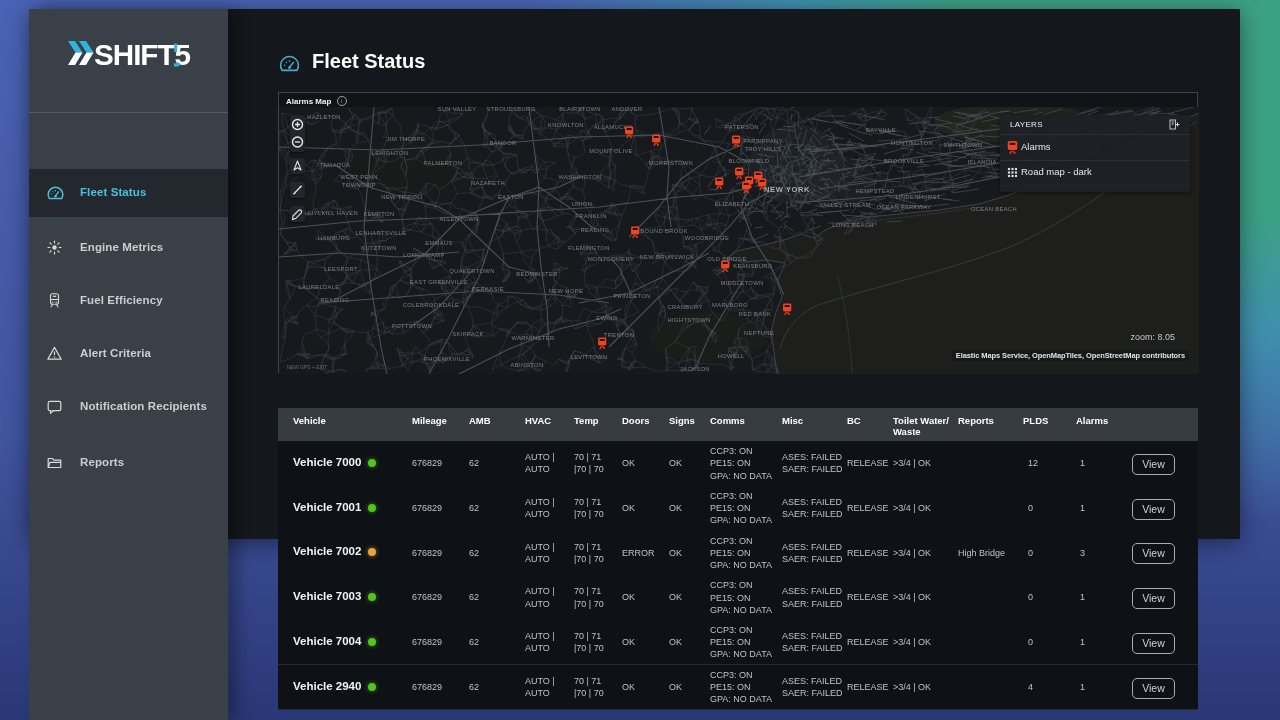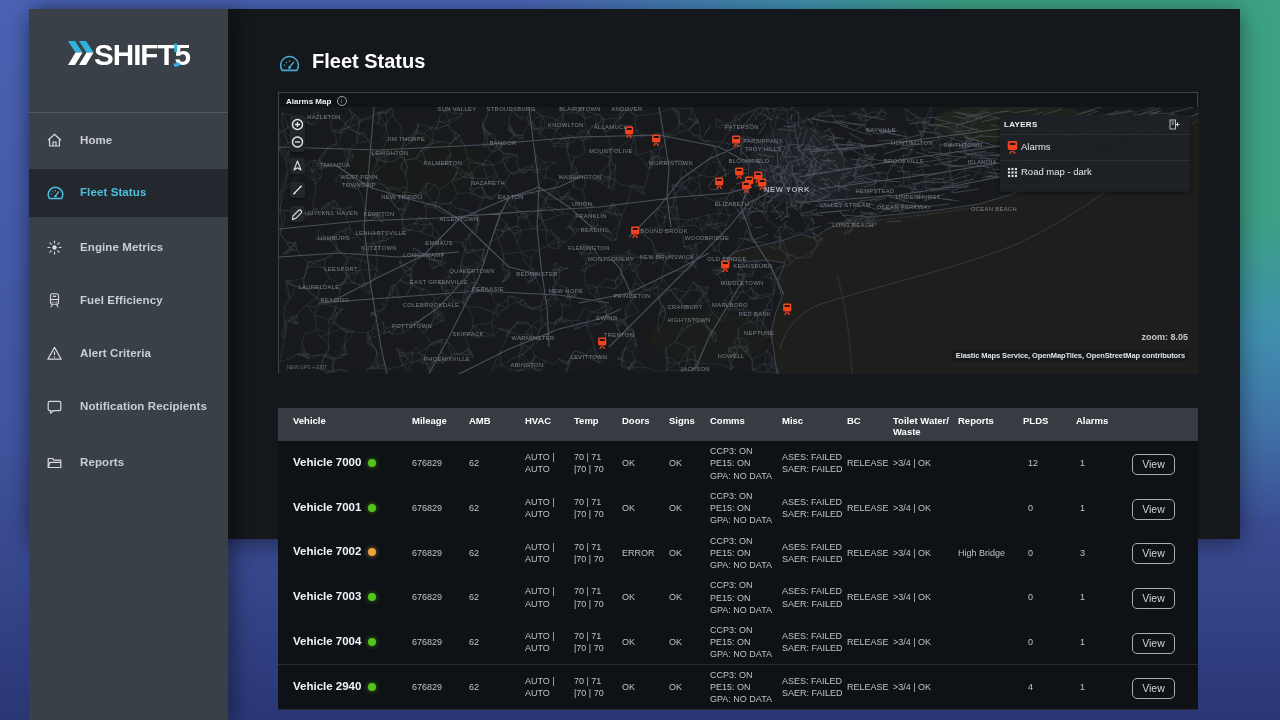--- a/index.html
+++ b/index.html
@@ -16,21 +16,21 @@
 #main{position:absolute;left:199px;top:0;width:1012px;height:711px}
 #title{position:absolute;left:50px;top:41px}
 #title .ticon{position:absolute;left:0;top:3px}
 #title .ttext{position:absolute;left:34px;top:0;font-size:20px;font-weight:bold;color:#fff;white-space:nowrap}
 #mappanel{position:absolute;left:50px;top:83px;width:920px;height:281px;background:#111417;border:1px solid #3e434a;box-sizing:border-box}
 #maphdr{position:absolute;left:7px;top:3px;font-size:8px;font-weight:bold;color:#f0f2f4}
 #maphdr .inf{display:inline-block;width:8px;height:8px;border:1px solid #9aa0a5;border-radius:50%;font-size:6px;font-weight:normal;color:#9aa0a5;text-align:center;line-height:8px;margin-left:3px;vertical-align:0.5px}
 #mapc{position:absolute;left:0;top:14px;width:920px;height:267px;overflow:hidden}
 .mbtn{position:absolute;left:11px;width:15px;background:#23272c;border-radius:3px;box-shadow:0 1px 2px rgba(0,0,0,0.5)}
 #layers{position:absolute;left:721px;top:22px;width:190px;height:77px;background:rgba(29,32,36,0.96);border-radius:2px;box-shadow:0 1px 4px rgba(0,0,0,0.5)}
-#zoomlbl{position:absolute;right:9px;top:239px;font-size:9px;font-weight:bold;color:#c3c8cd}
+#zoomlbl{position:absolute;right:22px;top:239px;font-size:9px;font-weight:normal;color:#c3c8cd}
 #attrib{position:absolute;right:8px;top:257px;font-size:7.5px;letter-spacing:-0.1px;font-weight:bold;color:#dfe3e6;background:rgba(17,20,23,0.55);padding:1px 4px}
 #tbl{position:absolute;left:50px;top:399px;width:920px;height:302px;background:#5eead4}
 .thead{position:absolute;left:0;top:0;width:100%;height:33px;background:#363c42}
 .th{position:absolute;top:8px;font-size:9.5px;font-weight:bold;color:#fff;line-height:1.15}
 .trow{position:absolute;left:0;width:100%;height:44.7px;border-bottom:1px solid #272b30;background:#0e1115}
 .vname{position:absolute;top:15px;font-size:11.5px;font-weight:bold;color:#f2f4f6}
 .dot{position:absolute;top:18px;width:8px;height:8px;border-radius:50%}
 .tc{position:absolute;top:50%;transform:translateY(-50%);font-size:9px;color:#bfc4c9;line-height:1.35;white-space:nowrap}
 .viewbtn{position:absolute;left:854px;top:13px;width:41px;height:19px;border:1.5px solid #a7adb2;border-radius:5px;color:#cdd2d6;font-size:10.5px;text-align:center;line-height:19px}
 </style></head>
@@ -44,28 +44,20 @@
 <path d="M1,3 L8,3 L15.5,14.5 L8.5,14.5 Z" fill="#2fb5dd"></path>
 <path d="M15.5,14.5 L8.5,14.5 L1,27 L8,27 Z" fill="#ffffff"></path>
 <path d="M12,3 L19,3 L26.5,14.5 L19.5,14.5 Z" fill="#2fb5dd"></path>
 <path d="M26.5,14.5 L19.5,14.5 L12,27 L19,27 Z" fill="#ffffff"></path>
 </g>
 <text x="27" y="27" font-family="'Liberation Sans',sans-serif" font-weight="bold" font-size="29" fill="#ffffff" letter-spacing="-1" textLength="96" lengthAdjust="spacingAndGlyphs">SHIFT5</text>
 <rect x="107.2" y="5.5" width="3" height="8.5" fill="#2fb5dd"></rect>
 <path d="M106.5,25.5 q2.5,0.5 5,-1.5 l2.5,2.8 q-3,2.3 -6.5,2 Z" fill="#2fb5dd"></path>
 </svg></div>
     <div id="sep"></div>
-    <div class="nav" style="top:108px">
-        <span class="nic"><svg width="17" height="17" viewBox="0 0 17 17" fill="none" stroke="#d6dade" stroke-width="1.2">
-            <path d="M2 8.2 L8.5 2.2 L15 8.2"></path>
-            <path d="M3.6 7.2 V14 H13.4 V7.2"></path>
-            <path d="M7 14 V10 H10 V14"></path>
-          </svg></span>
-        <span class="nlb">Home</span>
-      </div>
 <div class="nav active" style="top:160px">
         <span class="nic"><svg width="19" height="17" viewBox="0 0 19 17" fill="none" stroke="#4cc0de" stroke-width="1.5">
             <path d="M3.4 14.6 A7.3 7.3 0 1 1 15.6 14.6 Z" stroke-linejoin="round"></path>
             <path d="M9.5 11.8 L13 7.4" stroke-width="1.3"></path>
             <circle cx="9.5" cy="12.2" r="1.2" fill="#4cc0de" stroke="none"></circle>
             <path d="M4.8 9.6 L5.9 10.4 M9.5 6 V7.4 M6.6 7.2 L7.3 8.4" stroke-width="1"></path>
           </svg></span>
         <span class="nlb">Fleet Status</span>
       </div>
 <div class="nav" style="top:215px">
@@ -285,21 +277,21 @@
           </svg></div>
 <div class="mbtn" style="top:89px;height:16px"><svg width="15" height="16" viewBox="0 0 15 16" fill="none" stroke="#dfe2e5" stroke-width="1.2">
             <path d="M3.5 12 L11.5 4"></path>
             <path d="M3.5 12 L5.5 11.2 M11.5 4 L9.5 4.8" stroke-width="1"></path>
           </svg></div>
 <div class="mbtn" style="top:113px;height:16px"><svg width="15" height="16" viewBox="0 0 15 16" fill="none" stroke="#dfe2e5" stroke-width="1.1">
             <path d="M3 10 L8.5 4.5 a1.8 1.8 0 0 1 2.6 2.6 L5.6 12.6 L2.6 13.4 Z"></path>
           </svg></div>
 
 <div id="layers">
-  <div style="position:absolute;left:4px;top:5px;font-size:8px;font-weight:bold;letter-spacing:0.3px;color:#eef0f2">LAYERS</div>
+  <div style="position:absolute;left:10px;top:5px;font-size:8px;font-weight:normal;letter-spacing:0.3px;color:#eef0f2">LAYERS</div>
   <svg style="position:absolute;right:10px;top:4px" width="11" height="11" viewBox="0 0 11 11" fill="none" stroke="#cdd2d6" stroke-width="0.9">
             <rect x="1" y="1" width="5.5" height="9"></rect>
             <path d="M2.5 3 H5 M2.5 5 H5"></path>
             <path d="M8.5 3.5 V7.5 M6.5 5.5 H10.5" stroke-width="1.1"></path>
           </svg>
   <div style="position:absolute;left:0;top:19px;width:100%;height:1px;background:#2c3034"></div>
   <svg style="position:absolute;left:7px;top:26px" width="11" height="13" viewBox="0 0 10 12">
             <rect x="0.6" y="0" width="8.8" height="8.4" rx="1.6" fill="#f2431f"></rect>
             <rect x="2.2" y="1.6" width="5.6" height="2.2" rx="1" fill="#1a1d21"></rect>
             <path d="M3.8,9 L1.6,11.6 L3.7,11.6 L5,9 Z" fill="#f2431f"></path>

